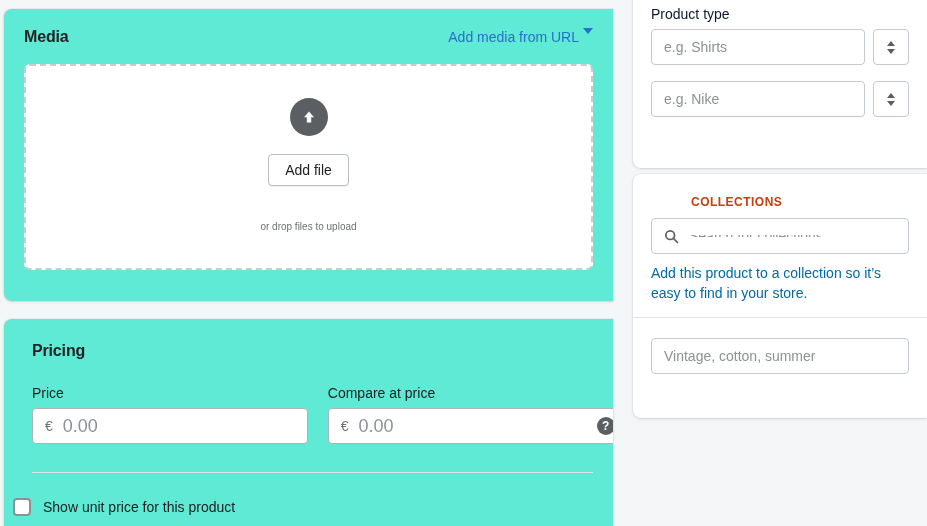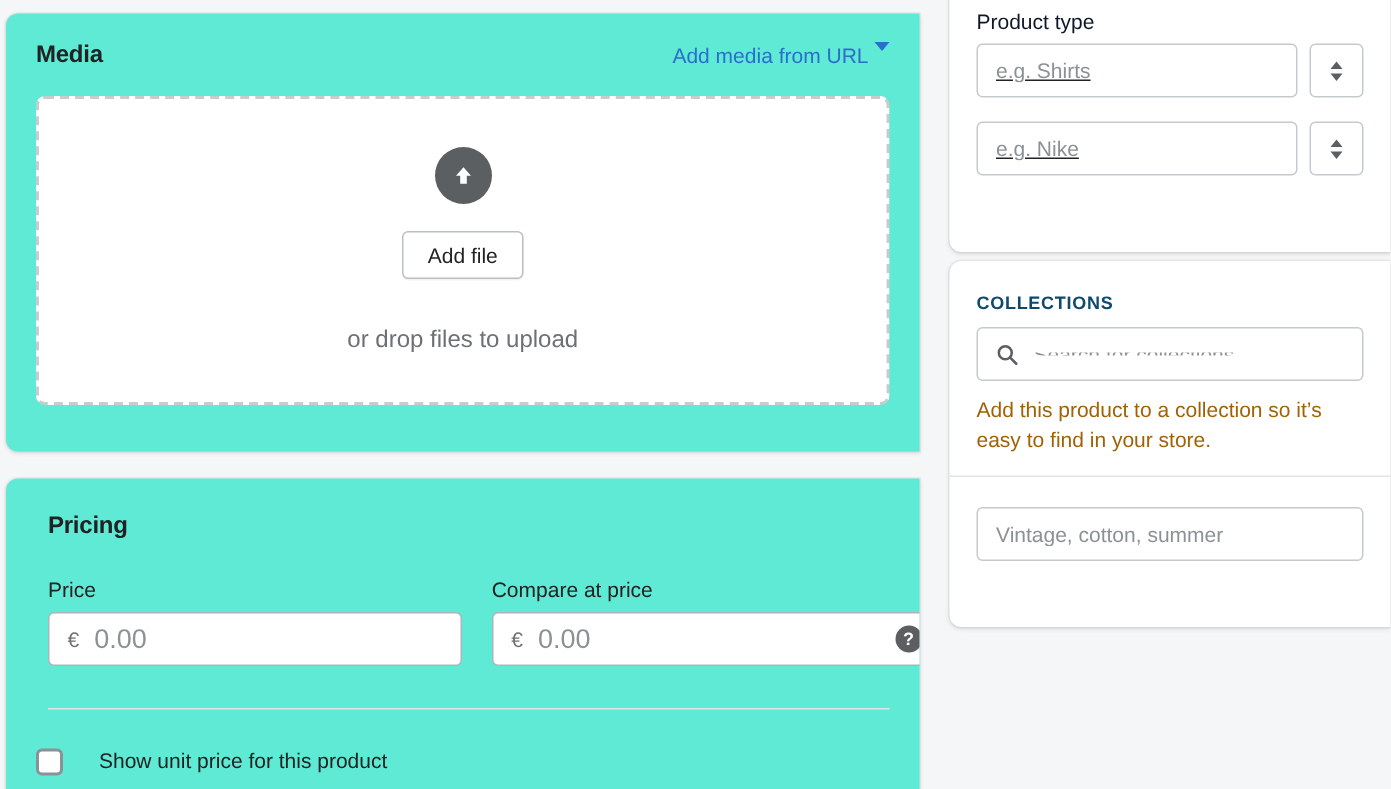--- a/index.html
+++ b/index.html
@@ -113,21 +113,21 @@
     padding: 7px 16px;
     font-size: 14px;
     line-height: 16px;
     color: #202223;
     font-family: "Liberation Sans", sans-serif;
     cursor: pointer;
     text-align: center;
   }
   .drop-hint {
     margin-top: 31px;
-    font-size: 16px;
+    font-size: 10px;
     color: #6d7175;
     line-height: 20px;
   }
 
   
   .pricing-card {
     position: absolute;
     left: 4px;
     top: 319px;
     width: 609px;
@@ -199,23 +199,23 @@
     margin-left: 6px;
   }
 
   .divider {
     margin-top: 28px;
     height: 1px;
     background: #e1e3e5;
   }
   .checkbox-row {
     display: flex;
-    align-items: flex-end;
-    gap: 24px;
-    padding: 24px 20px 0 20px;
+    align-items: center;
+    gap: 12px;
+    padding: 24px 20px 0 9px;
   }
   .checkbox {
     width: 18px;
     height: 18px;
     border: 2px solid #8c9196;
     border-radius: 4px;
     background: #ffffff;
     flex: 0 0 auto;
     cursor: pointer;
   }
@@ -257,31 +257,31 @@
     font-size: 14px;
     color: #0f172a;
     line-height: 20px;
     display: block;
     margin-bottom: 5px;
   }
   .side-caps-label {
     font-size: 12px;
     font-weight: 600;
     letter-spacing: 0.04em;
-    color: #0c4a6e;
+    color: #c2410c;
     line-height: 16px;
     display: block;
     margin-bottom: 8px;
+    margin-left: 40px;
   }
 
   .combo-row {
     display: flex;
     align-items: stretch;
     gap: 8px;
-    text-decoration: underline;
   }
   .combo-input {
     flex: 1;
     height: 36px;
     border: 1px solid #c4cad0;
     border-radius: 4px;
     background: #ffffff;
     padding: 0 12px;
     font-family: "Liberation Sans", sans-serif;
     font-size: 14px;
@@ -331,21 +331,21 @@
     font-family: "Liberation Sans", sans-serif;
     font-size: 14px; color: #202223;
     flex: 1; min-width: 0; height: 100%; padding: 0;
   }
   .search-input::placeholder { color: #8c9196; opacity: 1; }
 
   .helper-text {
     margin-top: 9px;
     font-size: 14px;
     line-height: 20px;
-    color: #a16207;
+    color: #0369a1;
   }
 
   .side-divider {
     height: 1px;
     background: #e1e3e5;
     margin: 0 -18px;
   }
   .pad-t-20 { padding-top: 20px; }
   .mt-12 { margin-top: 12px; }
 </style>

